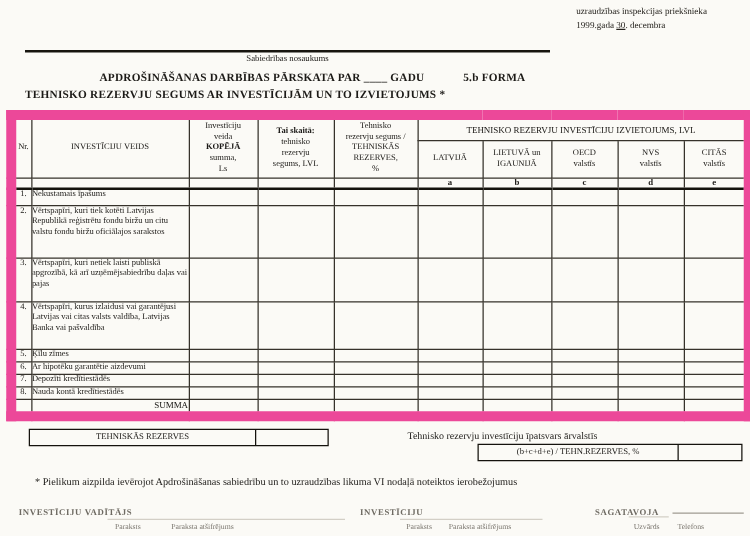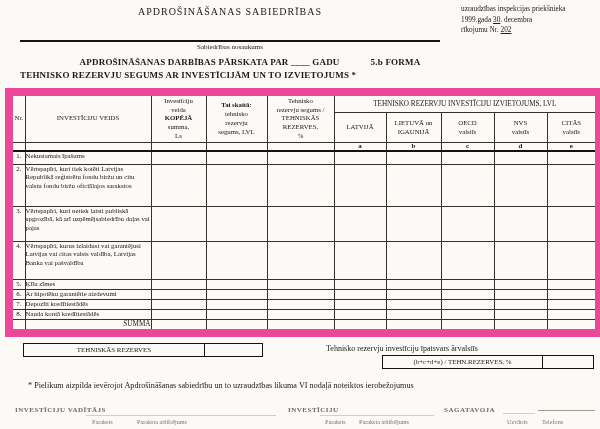--- a/index.html
+++ b/index.html
@@ -55,31 +55,26 @@
   .sig-title{position:absolute;top:406px;font-size:7px;font-weight:bold;letter-spacing:0.5px;color:#6e6a62;}
   .sig-sub{position:absolute;top:418px;font-size:6.2px;color:#7a766e;}
   .sig-line{position:absolute;height:1px;background:#d3cfc6;}
   .sig-line.dark{background:#a09b91;}
 </style>
 </head>
 <body>
 
 <div class="page">
 
-  <div class="org-title">APDROŠINĀŠANAS SABIEDRĪBAS</div>
 
   <div class="approval">
     <div>uzraudzības inspekcijas priekšnieka</div>
     <div>
       <span>1999.gada</span>
       <u>30</u><span>. decembra</span>
-    </div>
-    <div>
-      <span>rīkojumu Nr.</span>
-      <u>202</u>
     </div>
   </div>
 
   <div class="company-line"></div>
   <div class="company-label">Sabiedrības nosaukums</div>
 
   <div class="form-title">
     <span>APDROŠINĀŠANAS DARBĪBAS PĀRSKATA PAR ____ GADU</span><span class="form-code">5.b  FORMA</span>
   </div>
   <div class="form-subtitle">TEHNISKO REZERVJU SEGUMS AR INVESTĪCIJĀM UN TO IZVIETOJUMS *</div>
@@ -266,21 +261,21 @@
 
   <div class="formula-box">
     <div class="c1">(b+c+d+e) / TEHN.REZERVES, %</div>
     <div class="c2"></div>
   </div>
 
   <div class="footnote">* Pielikum aizpilda ievērojot Apdrošināšanas sabiedrību un to uzraudzības likuma VI nodaļā noteiktos ierobežojumus</div>
 
   <div class="sig-title" style="left:15px;">INVESTĪCIJU VADĪTĀJS</div>
   <div class="sig-title" style="left:288px;">INVESTĪCIJU</div>
-  <div class="sig-title" style="left:444px;">SAGATAVOJA</div>
+  <div class="sig-title" style="left:476px;">SAGATAVOJA</div>
 
   <div class="sig-line" style="left:86px;top:415px;width:190px;"></div>
   <div class="sig-line" style="left:320px;top:415px;width:114px;"></div>
   <div class="sig-line" style="left:503px;top:413px;width:32px;"></div>
   <div class="sig-line dark" style="left:538px;top:410px;width:57px;"></div>
 
   <div class="sig-sub" style="left:92px;">Paraksts</div>
   <div class="sig-sub" style="left:137px;">Paraksta atšifrējums</div>
   <div class="sig-sub" style="left:325px;">Paraksts</div>
   <div class="sig-sub" style="left:359px;">Paraksta atšifrējums</div>

